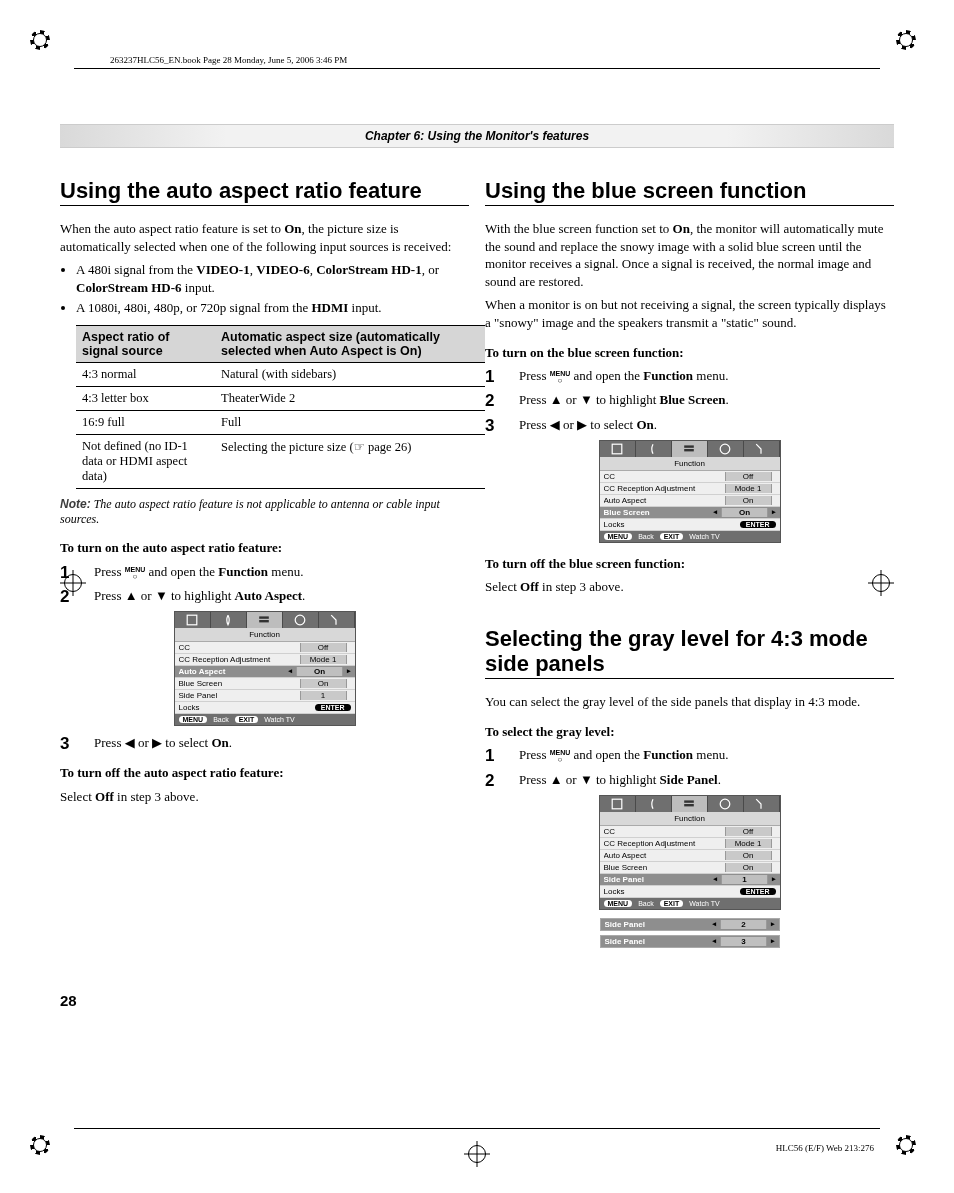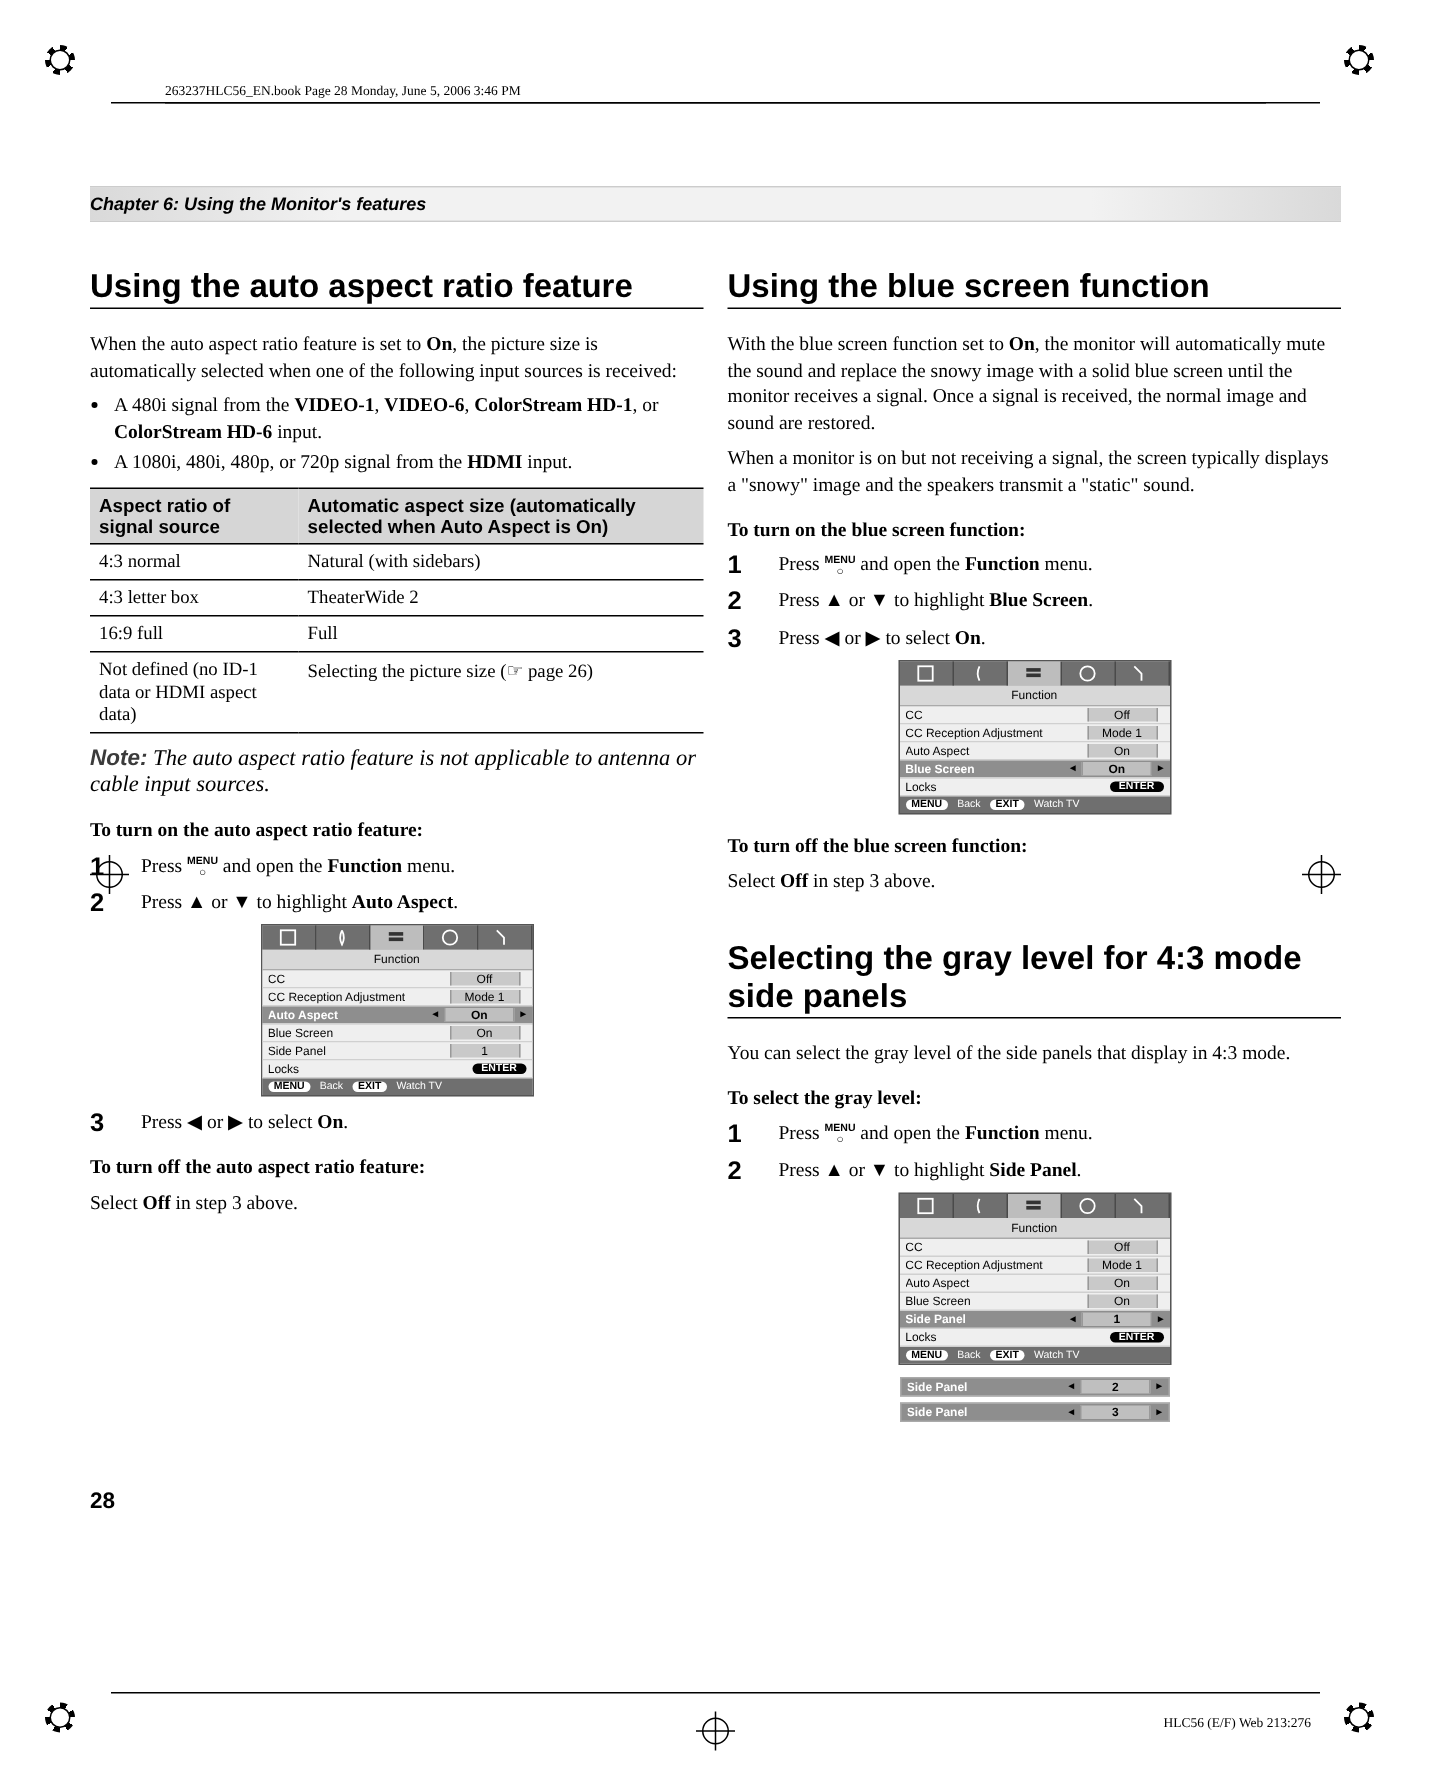--- a/index.html
+++ b/index.html
@@ -50,21 +50,21 @@
   .cross-bot   { left: 50%; bottom: 26px; transform: translateX(-50%); }
 
   .book-header {
     font-size: 9px;
     margin: 15px 50px 4px 50px;
     padding-bottom: 3px;
     border-bottom: 1px solid #000;
   }
   .running-head {
     margin: 55px 0 10px 0;
-    text-align: left;
+    text-align: center;
     font-family: Arial, Helvetica, sans-serif;
     font-style: italic;
     font-weight: bold;
     font-size: 12px;
     background: linear-gradient(to right, #d9d9d9, #f2f2f2 20%, #f2f2f2 80%, #d9d9d9);
     padding: 4px 0;
     border: 1px solid #ccc;
     border-left: none;
     border-right: none;
   }
@@ -103,31 +103,31 @@
   ol.steps li::before {
     content: counter(step);
     position: absolute;
     left: 0;
     top: -2px;
     font-family: Arial, sans-serif;
     font-weight: 900;
     font-size: 17px;
   }
   .bold { font-weight: bold; }
-  .note-block { margin: 4px 0 10px 0; font-size: 15px; }
+  .note-block { margin: 4px 0 10px 0; font-size: 12px; }
   .note-label {
     font-family: Arial, sans-serif; font-weight: bold; font-style: italic; color: #3b3b3b;
   }
   .note-text { font-style: italic; }
 
   table.spec {
     border-collapse: collapse;
     width: 100%;
     font-size: 12.5px;
-    margin: 8px 0;
+    margin: 8px 16px;
   }
   table.spec th {
     background: #d6d6d6;
     font-family: Arial, sans-serif;
     font-weight: bold;
     text-align: left;
     padding: 4px 6px;
     border-top: 1.5px solid #000;
     border-bottom: 1.5px solid #000;
     vertical-align: top;

